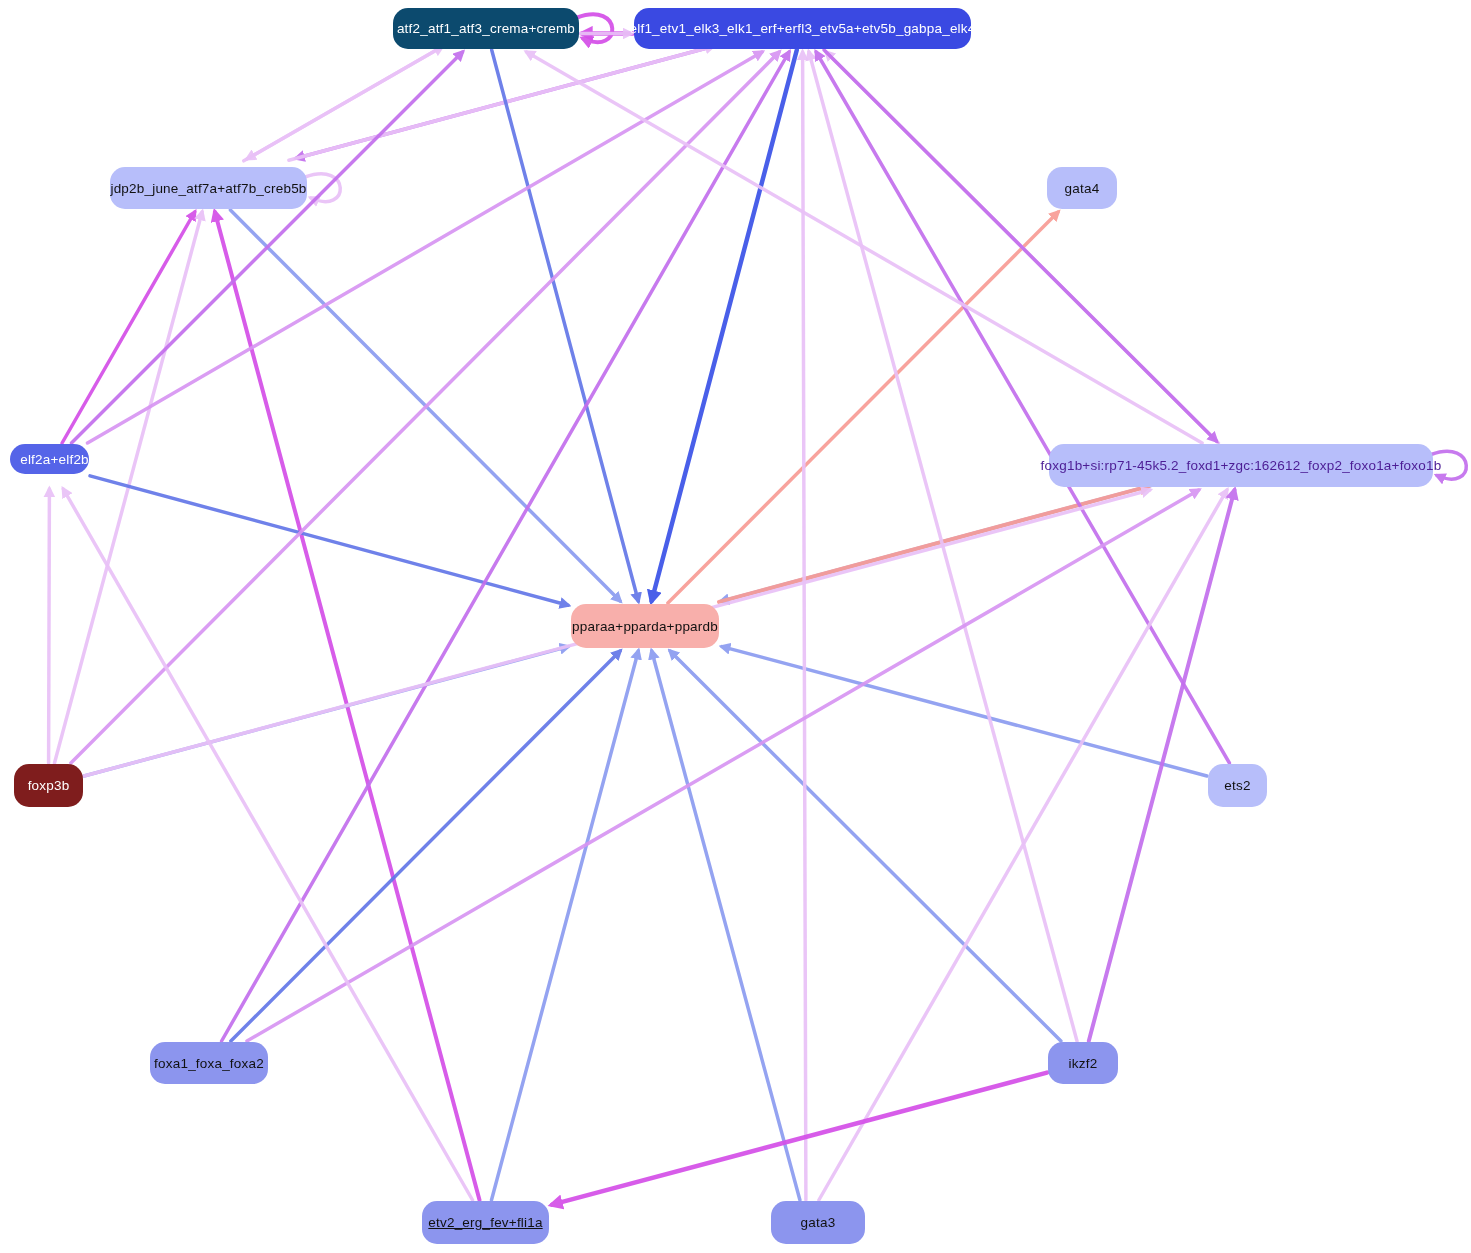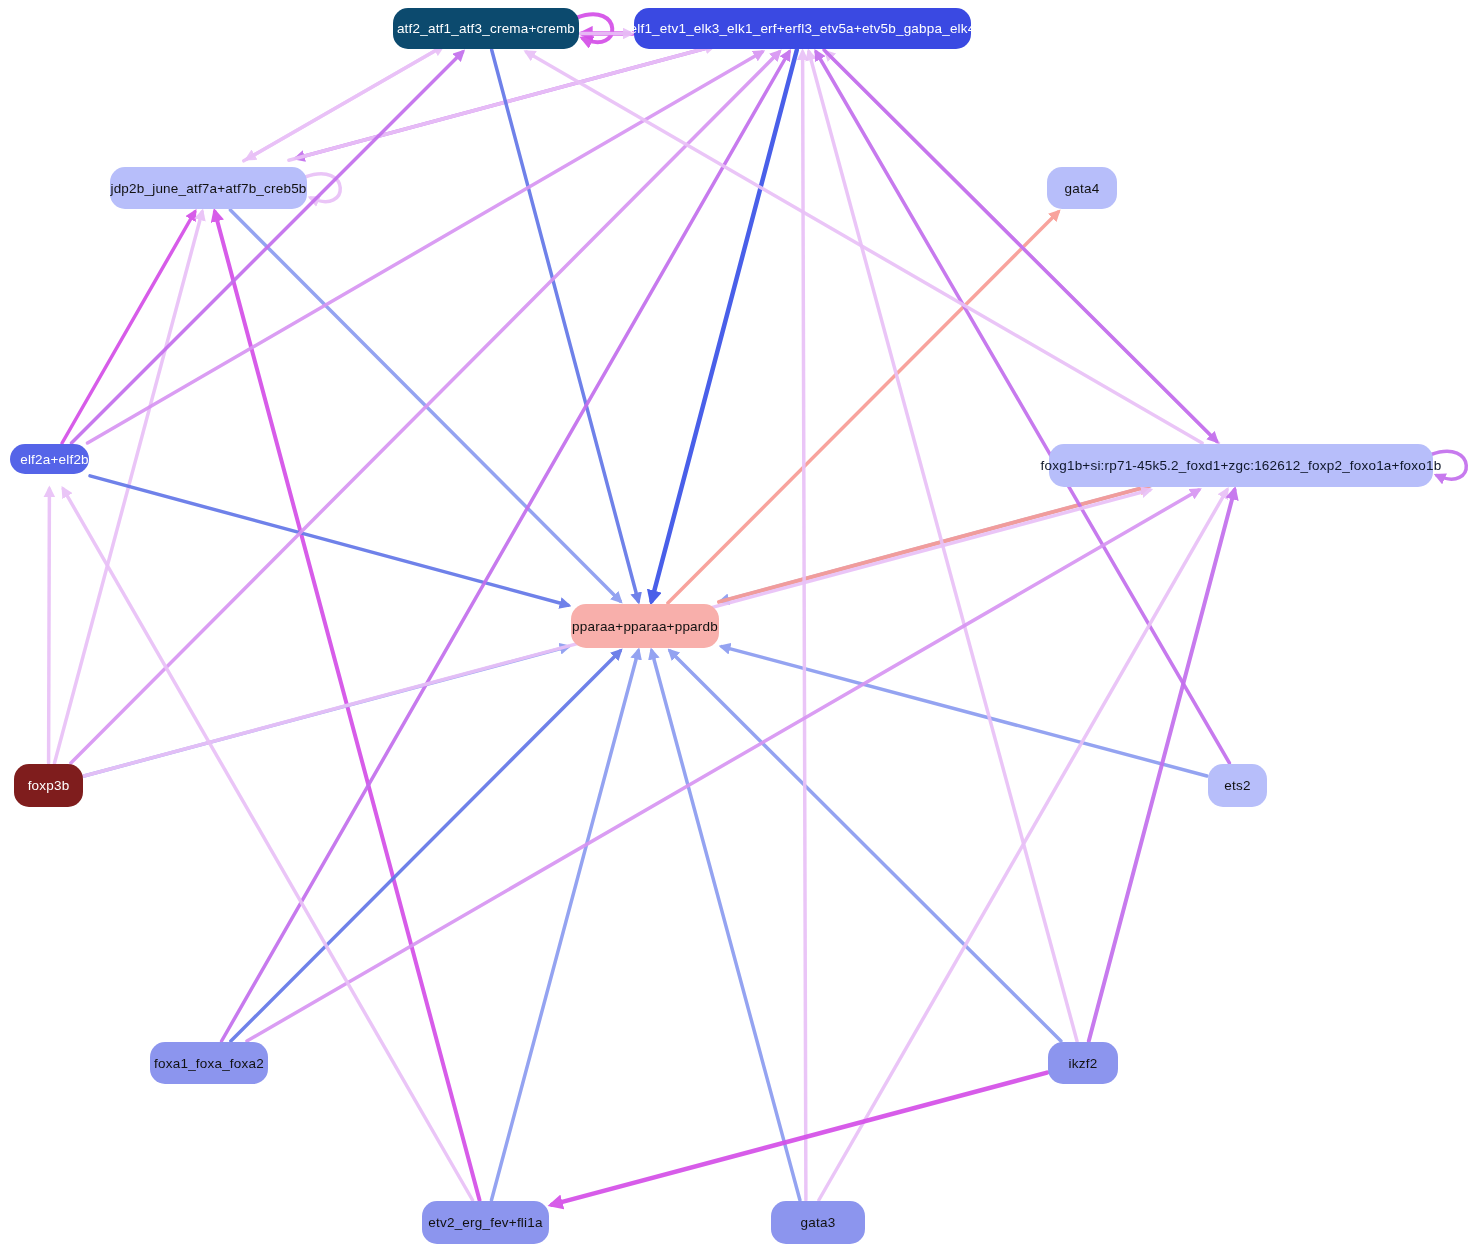--- a/index.html
+++ b/index.html
@@ -104,21 +104,21 @@
       <line x1="1047.0" y1="1072.6" x2="552.0" y2="1204.7" stroke="#d44fe8" stroke-width="4.5" stroke-linecap="round" marker-end="url(#arr-magenta)" opacity="0.92"></line>
       <line x1="48.6" y1="763.0" x2="49.4" y2="489.0" stroke="#e9c1f7" stroke-width="3.5" stroke-linecap="round" marker-end="url(#arr-pink_light)" opacity="0.92"></line>
       <line x1="472.5" y1="1200.0" x2="63.3" y2="489.0" stroke="#e9c1f7" stroke-width="3.5" stroke-linecap="round" marker-end="url(#arr-pink_light)" opacity="0.92"></line>
     </svg>
 
 <div class="node" style="left: 393px; top: 8px; width: 186px; height: 41px; background: #0c4a6e; color: rgb(255, 255, 255);">atf2_atf1_atf3_crema+cremb</div>
     <div class="node" style="left: 634px; top: 8px; width: 337px; height: 41px; background: rgb(58, 73, 226); color: rgb(255, 255, 255);">elf1_etv1_elk3_elk1_erf+erfl3_etv5a+etv5b_gabpa_elk4</div>
     <div class="node" style="left: 110px; top: 167px; width: 197px; height: 42px; background: rgb(183, 190, 250); color: rgb(17, 17, 17);">jdp2b_june_atf7a+atf7b_creb5b</div>
     <div class="node" style="left: 1047px; top: 167px; width: 70px; height: 42px; background: rgb(183, 190, 250); color: rgb(17, 17, 17);">gata4</div>
     <div class="node" style="left: 10px; top: 444px; width: 79px; height: 30px; background: rgb(85, 100, 232); color: rgb(255, 255, 255); padding-left: 20px;">elf2a+elf2b</div>
-    <div class="node" style="left: 1049px; top: 444px; width: 384px; height: 43px; background: rgb(183, 190, 250); color: #0f172a;">foxg1b+si:rp71-45k5.2_foxd1+zgc:162612_foxp2_foxo1a+foxo1b</div>
-    <div class="node" style="left: 571px; top: 604px; width: 148px; height: 44px; background: rgb(248, 175, 171); color: rgb(17, 17, 17);">pparaa+pparaa+ppardb</div>
+    <div class="node" style="left: 1049px; top: 444px; width: 384px; height: 43px; background: rgb(183, 190, 250); color: #4c1d95;">foxg1b+si:rp71-45k5.2_foxd1+zgc:162612_foxp2_foxo1a+foxo1b</div>
+    <div class="node" style="left: 571px; top: 604px; width: 148px; height: 44px; background: rgb(248, 175, 171); color: rgb(17, 17, 17);">pparaa+pparda+ppardb</div>
     <div class="node" style="left: 14px; top: 764px; width: 69px; height: 43px; background: #7f1d1d; color: rgb(255, 255, 255);">foxp3b</div>
     <div class="node" style="left: 1208px; top: 764px; width: 59px; height: 43px; background: rgb(183, 190, 250); color: rgb(17, 17, 17);">ets2</div>
     <div class="node" style="left: 150px; top: 1042px; width: 118px; height: 42px; background: rgb(140, 149, 238); color: rgb(17, 17, 17);">foxa1_foxa_foxa2</div>
     <div class="node" style="left: 1048px; top: 1042px; width: 70px; height: 42px; background: rgb(140, 149, 238); color: rgb(17, 17, 17);">ikzf2</div>
-    <div class="node" style="left: 422px; top: 1201px; width: 127px; height: 43px; background: rgb(140, 149, 238); color: rgb(17, 17, 17);">etv2_erg_fev+fli1a</div>
+    <div class="node" style="left: 422px; top: 1201px; width: 127px; height: 43px; background: rgb(140, 149, 238); color: rgb(17, 17, 17); text-decoration: underline;">etv2_erg_fev+fli1a</div>
     <div class="node" style="left: 771px; top: 1201px; width: 94px; height: 43px; background: rgb(140, 149, 238); color: rgb(17, 17, 17);">gata3</div>
   </div>
 
 </body></html>

